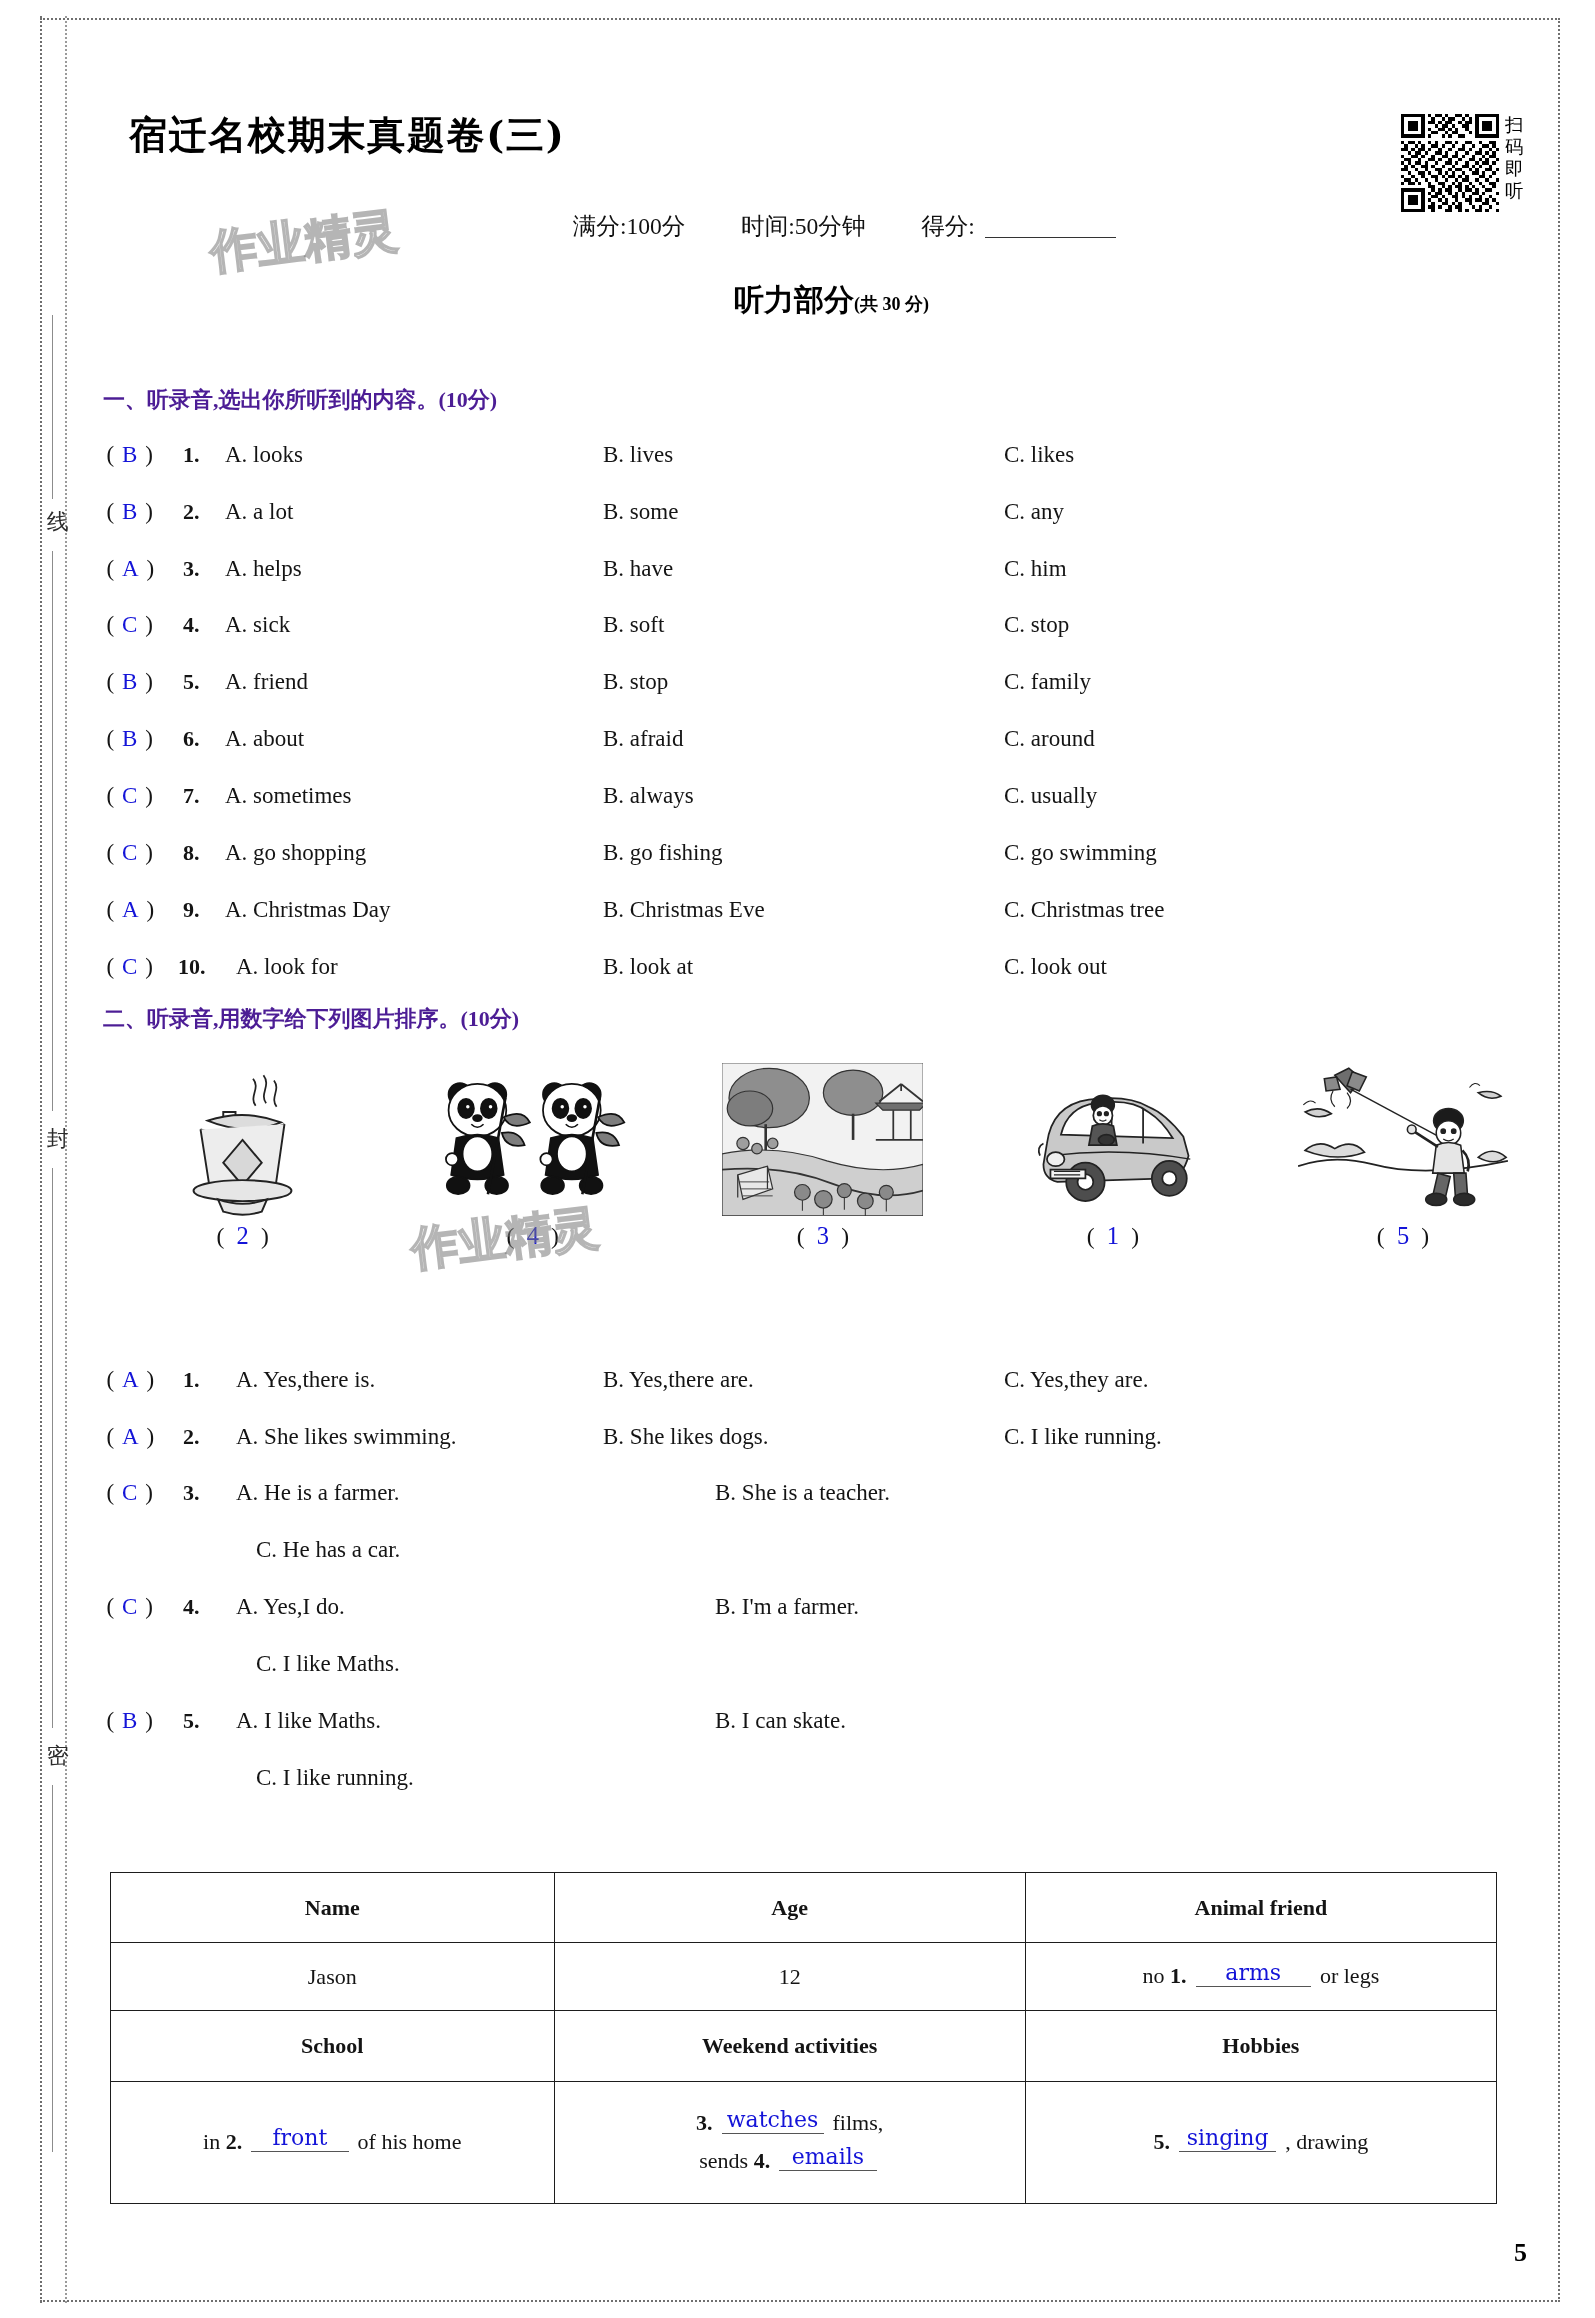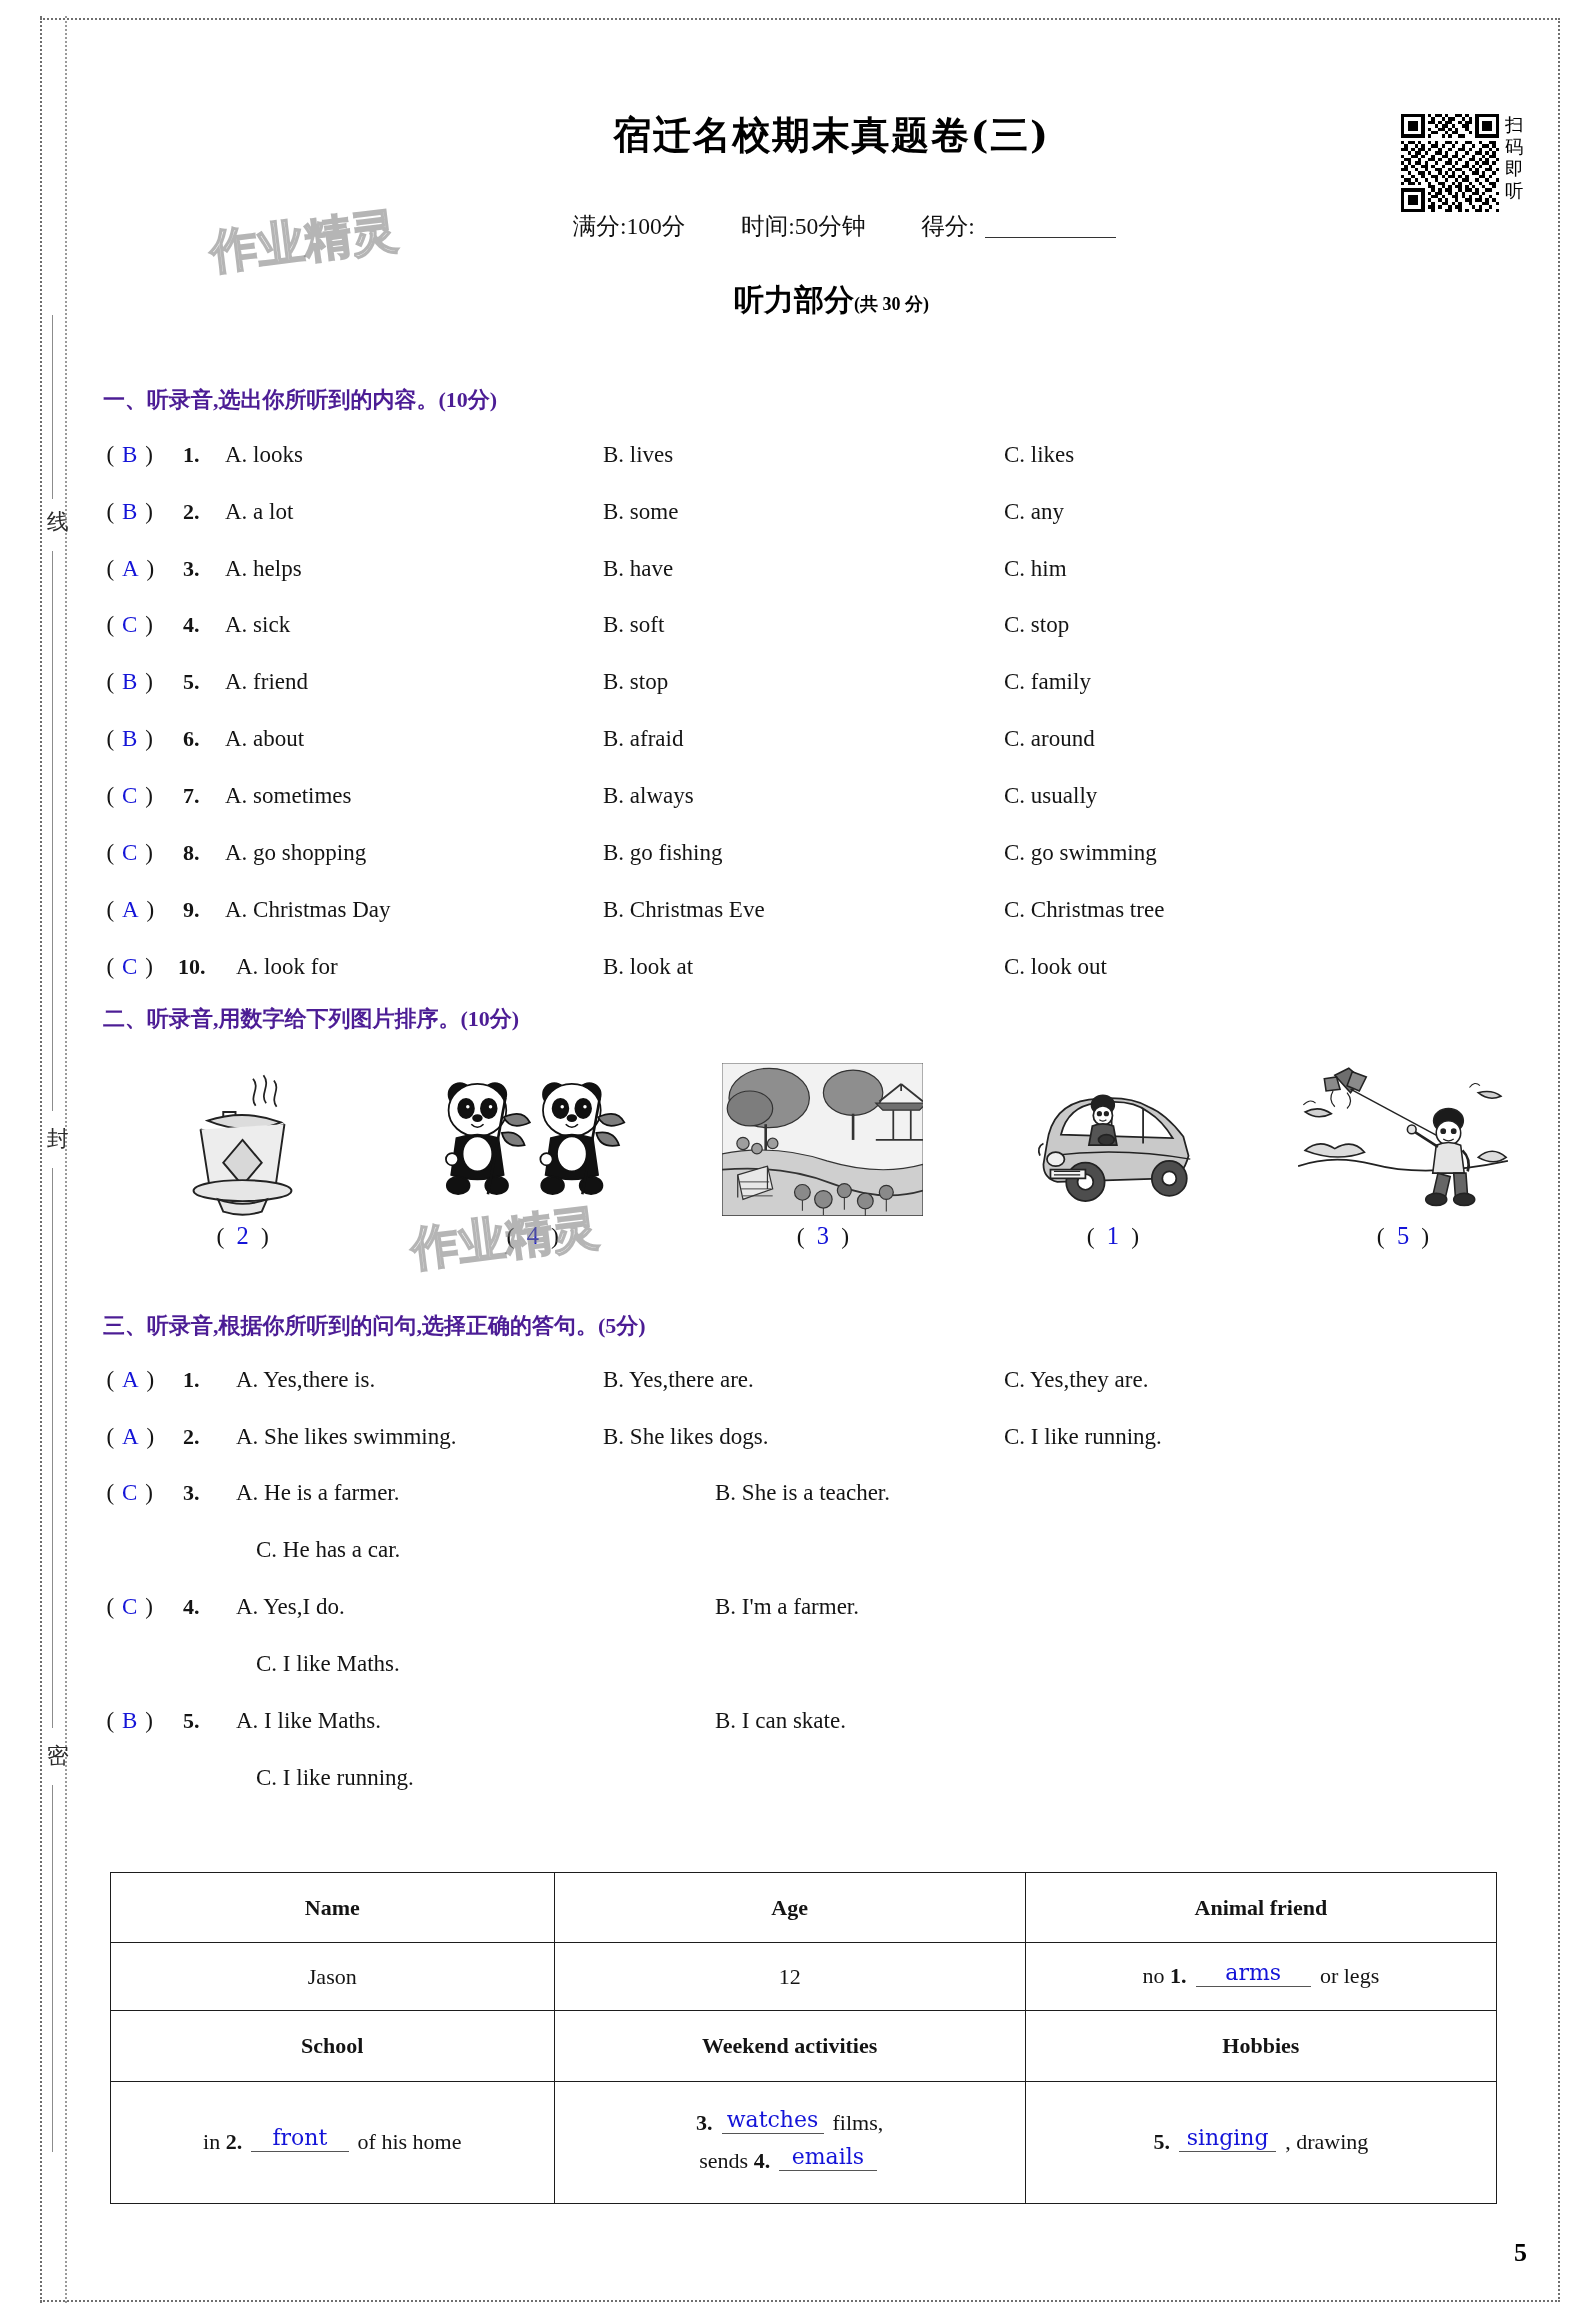--- a/index.html
+++ b/index.html
@@ -74,21 +74,20 @@
     left: 103px;
     right: 61px;
     top: 0;
     bottom: 0;
   }
 
   .title {
     position: absolute;
     left: 0; right: 0;
     top: 110px;
-    text-align: center;
     font-family: "DejaVu Serif", "Liberation Serif", serif;
     font-weight: bold;
     font-size: 38px;
     letter-spacing: 1.7px;
     color: #000;
     padding-left: 26px;
   }
 
   .meta-line {
     position: absolute;
@@ -813,21 +812,20 @@
                 <ellipse cx="158" cy="156" rx="12" ry="7" fill="#2b2b2b"></ellipse>
                 <ellipse cx="190" cy="156" rx="12" ry="7" fill="#2b2b2b"></ellipse>
               </g>
             </g>
           </svg>
         </div>
         <div class="pic-num">(<b>5</b>)</div>
       </div>
     </div>
 
-    <div class="sec-head" style="top:1311px;">三、听录音,根据你所听到的问句,选择正确的答句。(5分)</div>
 
     <div class="qrow" style="top:1367px;">
       <span class="bracket">(<span class="ans">A</span>)</span>
       <span class="qnum">1.</span>
       <span class="optA shift">A. Yes,there is.</span>
       <span class="optB">B. Yes,there are.</span>
       <span class="optC">C. Yes,they are.</span>
     </div>
     <div class="qrow" style="top:1424px;">
       <span class="bracket">(<span class="ans">A</span>)</span>

